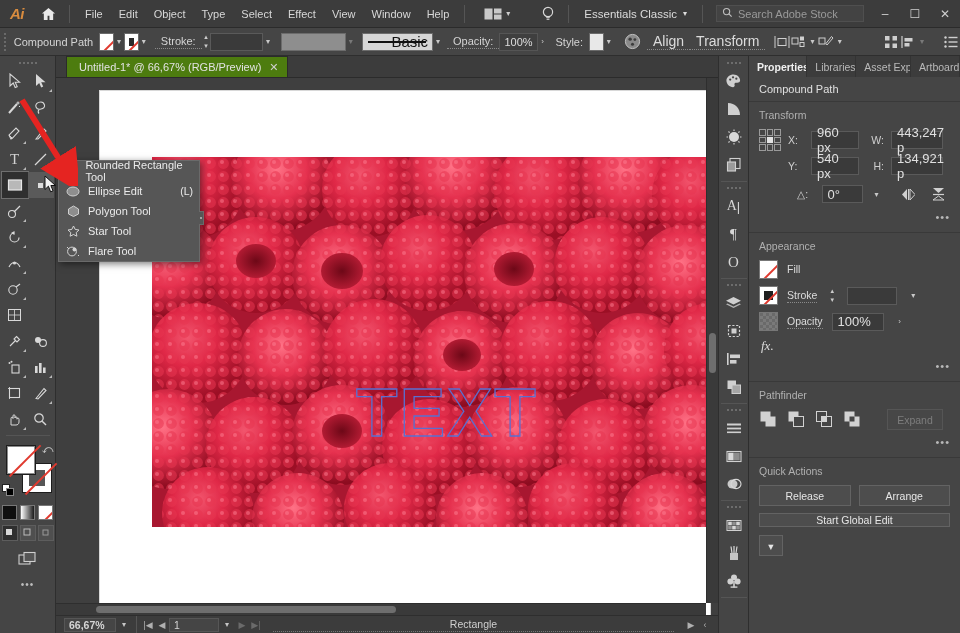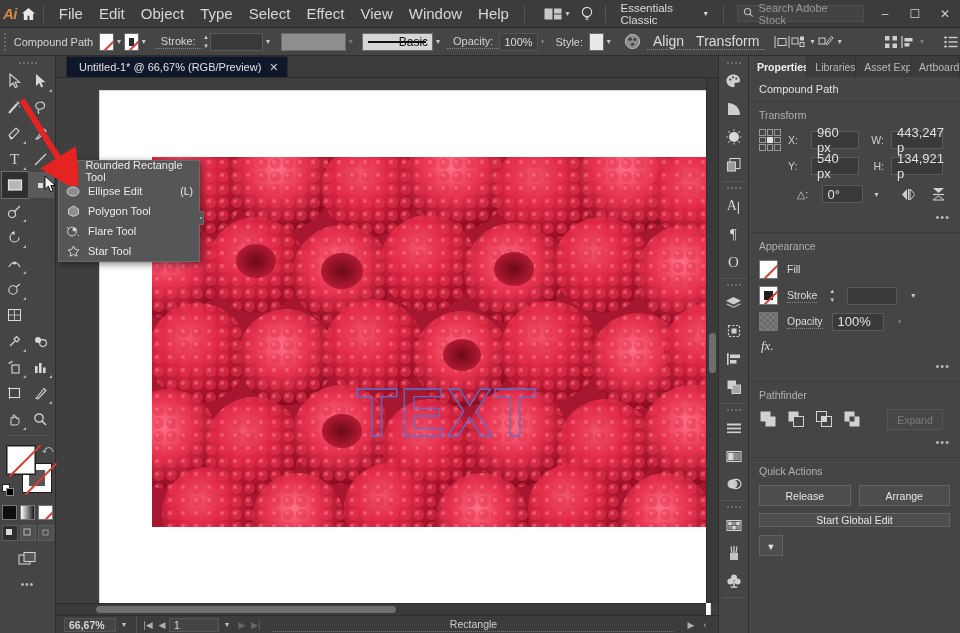--- a/index.html
+++ b/index.html
@@ -18,21 +18,21 @@
   
   #menubar {
     height: 28px; background:#3c3c3c;
     display:flex; align-items:center;
     border-bottom:1px solid #2b2b2b;
     position:relative;
   }
   .ai-logo { width:34px; text-align:center; color:#d98c3f; font-weight:bold; font-size:15px; font-style:italic; letter-spacing:-0.5px;}
   .home-btn { width:28px; display:flex; justify-content:center; align-items:center; }
   .vdiv { width:1px; height:18px; background:#555; margin:0 7px; }
-  .menu-item { padding:4px 8px; color:#d8d8d8; font-size:15px; cursor:default; }
+  .menu-item { padding:4px 8px; color:#d8d8d8; font-size:11px; cursor:default; }
   .arrange-btn { display:flex; align-items:center; gap:4px; padding:3px 6px; margin-left:6px;}
   .mb-right { margin-left:auto; display:flex; align-items:center; height:100%; }
   .bulb { width:26px; display:flex; justify-content:center; align-items:center;}
   .ws-switch { display:flex; align-items:center; gap:6px; padding:3px 8px; color:#dcdcdc; font-size:11.5px;}
   .stock-search {
     display:flex; align-items:center; gap:5px;
     background:#434343; border:1px solid #4f4f4f;
     height:17px; width:148px; padding:0 5px; margin:0 6px;
     color:#9a9a9a; font-size:11px;
   }
@@ -65,21 +65,21 @@
   .caret { width:14px; text-align:center; color:#c8c8c8; font-size:8px; }
   .spinner { width:12px; display:flex; flex-direction:column; align-items:center; justify-content:center; gap:1px; color:#ccc; font-size:7px;}
   .field {
     background:#3a3a3a; border:1px solid #5a5a5a; height:18px;
     display:flex; align-items:center; padding:0 4px; color:#ddd; font-size:11px;
   }
   .field.flat { background:#3f3f3f; border-color:#555; }
   .wide-gray { width:90px; height:18px; background:#8e8e8e; border:1px solid #6c6c6c;}
   .brush-field {
     width:96px; height:18px; background:#d6d6d6; border:1px solid #6c6c6c;
-    display:flex; align-items:center; padding:0 4px; color:#111; font-size:12px;
+    display:flex; align-items:center; padding:0 4px; color:#111; font-size:15px;
     justify-content:flex-end; position:relative;
   }
   .brush-field::before{
     content:""; position:absolute; left:5px; top:50%; width:58px; height:2px; background:#111; transform:translateY(-50%);
   }
   .style-sw { width:20px; height:18px; background:#e8e8e8; border:1px solid #6a6a6a;}
   .iconbtn { width:24px; height:22px; display:flex; align-items:center; justify-content:center; }
   .cb-link { font-size:14px; color:#dcdcdc; padding:0 6px; border-bottom:1px dotted #8a8a8a;}
   .disabled { opacity:.4; }
 
@@ -130,21 +130,21 @@
   .drawrow { display:flex; gap:2px; margin-top:5px;}
   .drawbtn{ width:16px;height:16px;background:#4f4f4f;border:1px solid #5d5d5d;display:flex;align-items:center;justify-content:center;}
   .drawbtn.on{ background:#2f2f2f;}
   .sbtn { margin-top:8px; width:26px;height:20px;display:flex;align-items:center;justify-content:center;}
   .dots3 { margin-top:10px; letter-spacing:1px; color:#bdbdbd; font-size:10px;}
 
   
   #docarea { flex:1; display:flex; flex-direction:column; background:#3c3c3c; min-width:0;}
   #tabbar { height:22px; background:#3c3c3c; display:flex; align-items:flex-end; border-bottom:1px solid #2b2b2b;}
   .doctab {
-    height:21px; background:#0f172a; display:flex; align-items:center; gap:8px;
+    height:21px; background:#4d7c0f; display:flex; align-items:center; gap:8px;
     padding:0 8px 0 12px; margin-left:10px; font-size:11px; color:#e2e2e2;
     border:1px solid #2b2b2b; border-bottom:none;
   }
   .doctab .x { font-size:11px; color:#cfcfcf; }
   #canvaswrap { flex:1; position:relative; background:#3f3f3f; overflow:hidden; }
   #canvasScroll { position:absolute; inset:0 12px 12px 0; background:#3f3f3f; }
   .artboard {
     position:absolute; left:44px; top:13px; width:610px; height:532px;
     background:#ffffff; box-shadow:0 0 0 1px #d8d8d8;
   }
@@ -1025,36 +1025,36 @@
     <span class="fi">
         <svg width="13" height="12" viewBox="0 0 13 12">
           <path d="M6.5 1 L11.5 4 L11.5 9 L6.5 11.5 L1.5 9 L1.5 4z" fill="#8e8e8e" stroke="#cfcfcf" stroke-width="1"></path>
         </svg>
       </span>
     <span>Polygon Tool</span>
     <span class="fly-key"></span>
   </div>
   <div class="fly-item">
     <span class="fi">
+        <svg width="13" height="12" viewBox="0 0 13 12">
+          <path d="M6.5 1 L8.2 4.4 L12 5 L9.2 7.6 L9.9 11.2 L6.5 9.5 L3.1 11.2 L3.8 7.6 L1 5 L4.8 4.4z" fill="none" stroke="#d4d4d4" stroke-width="1"></path>
+        </svg>
+      </span>
+    <span>Star Tool</span>
+    <span class="fly-key"></span>
+  </div>
+  <div class="fly-item">
+    <span class="fi">
         <svg width="14" height="12" viewBox="0 0 14 12">
           <circle cx="6" cy="6.5" r="4.4" fill="none" stroke="#d4d4d4" stroke-width="1"></circle>
           <circle cx="8.5" cy="4.5" r="2" fill="#d4d4d4"></circle>
           <path d="M1 2 L3 4 M12 10 L13 11" stroke="#d4d4d4" stroke-width="1"></path>
         </svg>
       </span>
     <span>Flare Tool</span>
-    <span class="fly-key"></span>
-  </div>
-  <div class="fly-item">
-    <span class="fi">
-        <svg width="13" height="12" viewBox="0 0 13 12">
-          <path d="M6.5 1 L8.2 4.4 L12 5 L9.2 7.6 L9.9 11.2 L6.5 9.5 L3.1 11.2 L3.8 7.6 L1 5 L4.8 4.4z" fill="none" stroke="#d4d4d4" stroke-width="1"></path>
-        </svg>
-      </span>
-    <span>Star Tool</span>
     <span class="fly-key"></span>
   </div>
   <div id="flyTear"></div>
 </div>
 
 <svg id="redarrow" viewBox="0 0 60 90">
   <defs>
     <marker id="ah" markerWidth="7" markerHeight="7" refX="2.5" refY="3.5" orient="auto">
       <path d="M0 0 L7 3.5 L0 7 z" fill="#e52421"></path>
     </marker>

